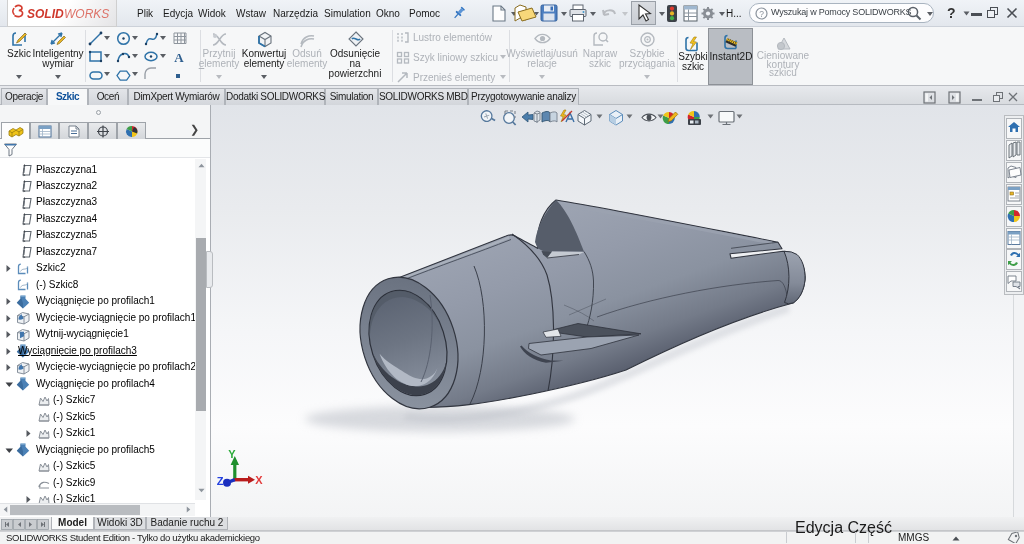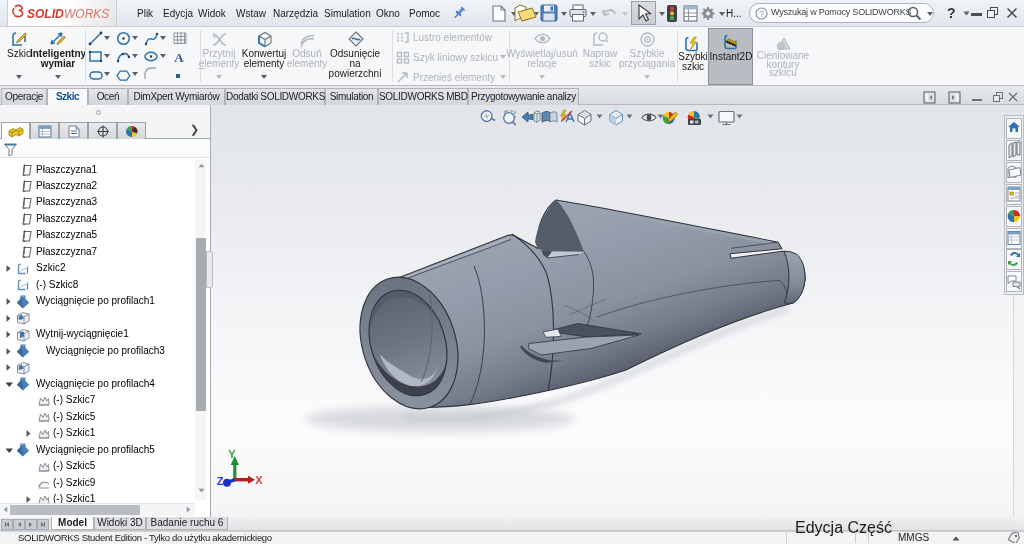--- a/index.html
+++ b/index.html
@@ -175,21 +175,21 @@
   <path d="M2,5 v9 h9 M2,5 c0,-2 1,-3 3,-3 M14,11 v-9" fill="none" stroke="#2f73a8" stroke-width="1.6"></path>
   <path d="M15,2 l-7,7 -1.5,3 3,-1.5 7,-7 z" fill="#e8b626" stroke="#8a6d1f" stroke-width="0.7" transform="translate(-1,0)"></path>
 </svg>
 <div class="rlab" style="left:2px;top:49px;width:34px;line-height:10px;">Szkic</div>
 <div class="caret" style="left:16px;top:75px;"></div>
 
 <svg class="abs" style="left:49px;top:30px;" width="18" height="17" viewBox="0 0 18 17">
   <path d="M2,14 L13,3 M2,14 l1.2,-4 M2,14 l4,-1.2 M13,3 l-4,1.2 M13,3 l-1.2,4" fill="none" stroke="#2f73a8" stroke-width="1.4"></path>
   <path d="M15,6 l-6,6 -1,2.5 2.5,-1 6,-6 z" fill="#e8b626" stroke="#8a6d1f" stroke-width="0.7"></path>
 </svg>
-<div class="rlab" style="left:29px;top:49px;width:58px;line-height:10px;font-weight:bold;">Inteligentny<br>wymiar</div>
+<div class="rlab" style="left:29px;top:49px;width:58px;line-height:10px;">Inteligentny<br>wymiar</div>
 <div class="caret" style="left:55px;top:75px;"></div>
 <div class="rdiv" style="left:85px;"></div>
 
 <svg class="abs" style="left:88px;top:31px;" width="110" height="52" viewBox="0 0 110 52">
 
   <path d="M2,13 L13,2" stroke="#2f73a8" stroke-width="1.5"></path>
     <circle cx="2" cy="13" r="1.4" fill="#1a3f63"></circle>
     <circle cx="13" cy="2" r="1.4" fill="#1a3f63"></circle>
 
   <circle cx="35.5" cy="7.5" r="5.8" fill="none" stroke="#2f73a8" stroke-width="1.5"></circle>
@@ -716,40 +716,42 @@
   <svg class="abs" style="left:16px;top:189.5px;" width="14" height="14" viewBox="0 0 14 14">
       <use href="#i-loft"></use>
     </svg>
   <div class="trow" style="left:36px;top:188px;">Wyciągnięcie po profilach1</div>
   <svg class="abs" style="left:5px;top:208.5px;" width="8" height="9" viewBox="0 0 8 9">
       <use href="#i-collapsed"></use>
     </svg>
   <svg class="abs" style="left:16px;top:206px;" width="14" height="14" viewBox="0 0 14 14">
       <use href="#i-loftcut"></use>
     </svg>
+  <div class="trow" style="left:36px;top:204.5px;">Wycięcie-wyciągnięcie po profilach1</div>
   <svg class="abs" style="left:5px;top:225px;" width="8" height="9" viewBox="0 0 8 9">
       <use href="#i-collapsed"></use>
     </svg>
   <svg class="abs" style="left:16px;top:222.5px;" width="14" height="14" viewBox="0 0 14 14">
       <use href="#i-cut"></use>
     </svg>
   <div class="trow" style="left:36px;top:221px;">Wytnij-wyciągnięcie1</div>
   <svg class="abs" style="left:5px;top:241.5px;" width="8" height="9" viewBox="0 0 8 9">
       <use href="#i-collapsed"></use>
     </svg>
   <svg class="abs" style="left:16px;top:239px;" width="14" height="14" viewBox="0 0 14 14">
       <use href="#i-loft"></use>
     </svg>
-  <div class="trow" style="left:46px;top:237.5px;">Wyciągnięcie po profilach3</div>
+  <div class="trow" style="left:18px;top:237.5px;text-decoration:underline;">Wyciągnięcie po profilach3</div>
   <svg class="abs" style="left:5px;top:258px;" width="8" height="9" viewBox="0 0 8 9">
       <use href="#i-collapsed"></use>
     </svg>
   <svg class="abs" style="left:16px;top:255.5px;" width="14" height="14" viewBox="0 0 14 14">
       <use href="#i-loftcut"></use>
     </svg>
+  <div class="trow" style="left:36px;top:254px;">Wycięcie-wyciągnięcie po profilach2</div>
   <svg class="abs" style="left:5px;top:274.5px;" width="8" height="9" viewBox="0 0 8 9">
       <use href="#i-expanded"></use>
     </svg>
   <svg class="abs" style="left:16px;top:272px;" width="14" height="14" viewBox="0 0 14 14">
       <use href="#i-loft"></use>
     </svg>
   <div class="trow" style="left:36px;top:270.5px;">Wyciągnięcie po profilach4</div>
   <svg class="abs" style="left:37px;top:288.5px;" width="14" height="14" viewBox="0 0 14 14">
       <use href="#i-sk"></use>
     </svg>
@@ -819,24 +821,24 @@
   </g>
   <g fill="#6e7277">
     <path d="M8,3 l-3,2.5 3,2.5 z M4,3 v5 h1 v-5 z"></path>
     <path d="M20,3 l-3,2.5 3,2.5 z"></path>
     <path d="M28,3 l3,2.5 -3,2.5 z"></path>
     <path d="M40,3 l3,2.5 -3,2.5 z M44,3 v5 h-1 v-5 z"></path>
   </g>
 </svg>
 <div class="mtab active" style="left:51px; width:43px;">Model</div>
 <div class="mtab" style="left:94px; width:52px;">Widoki 3D</div>
-<div class="mtab" style="left:146px; width:82px;">Badanie ruchu 6</div>
+<div class="mtab" style="left:146px; width:82px;">Badanie ruchu 2</div>
 
 <div class="abs" id="status"></div>
-<div class="abs" style="left:18px; top:531px; font-size:9.5px; letter-spacing:-0.3px; line-height:13px; color:#1a1a1a;">SOLIDWORKS Student Edition - Tylko do użytku akademickiego</div>
+<div class="abs" style="left:6px; top:531px; font-size:9.5px; letter-spacing:-0.3px; line-height:13px; color:#1a1a1a;">SOLIDWORKS Student Edition - Tylko do użytku akademickiego</div>
 <div class="abs" style="left:786px;top:532px;width:1px;height:11px;background:#c9ccd0;"></div>
 <div class="abs" style="left:795px;top:521px;font-size:16px;line-height:13px;color:#1a1a1a;">Edycja Część</div>
 <div class="abs" style="left:855px;top:532px;width:1px;height:11px;background:#c9ccd0;"></div>
 <div class="abs" style="left:868px;top:532px;width:1px;height:11px;background:#c9ccd0;"></div>
 <div class="abs" style="left:898px;top:531px;font-size:10px;line-height:13px;color:#1a1a1a;">MMGS</div>
 <svg class="abs" style="left:952px;top:536px;" width="8" height="5" viewBox="0 0 8 5">
     <path d="M4,0.5 L7.5,4.5 h-7 z" fill="#4a4e54"></path>
   </svg>
 <svg class="abs" style="left:1007px;top:532px;" width="14" height="11" viewBox="0 0 14 11">
   <path d="M1,6 L6,1 h6 v6 l-5,5 z" fill="#f0f1f2" stroke="#6e7277" stroke-width="1" transform="rotate(-15 7 5.5)"></path>

